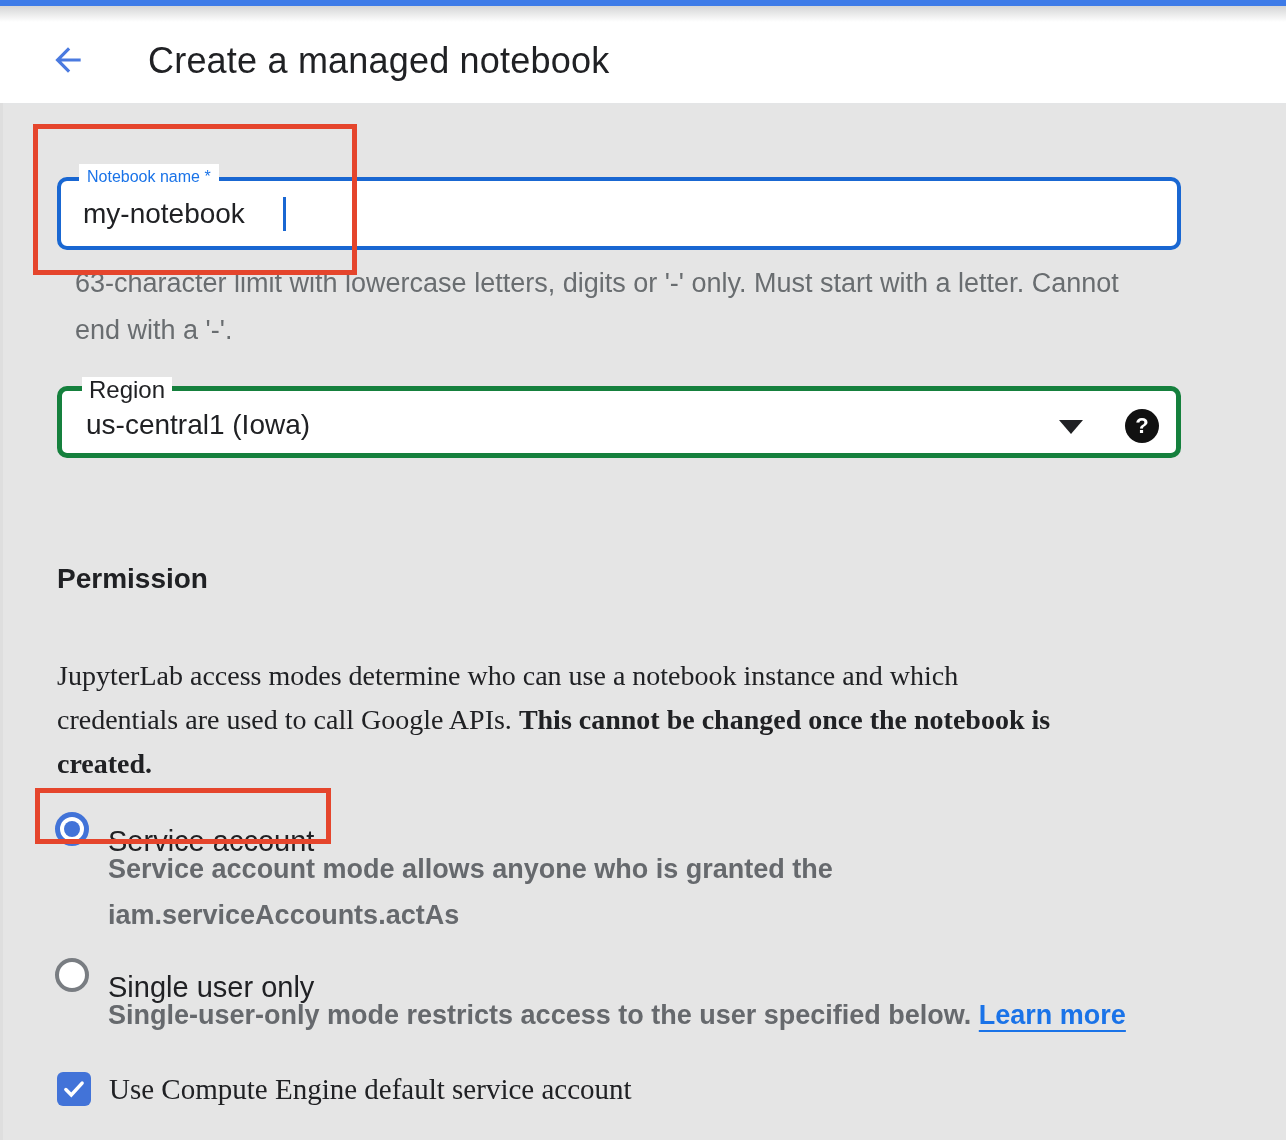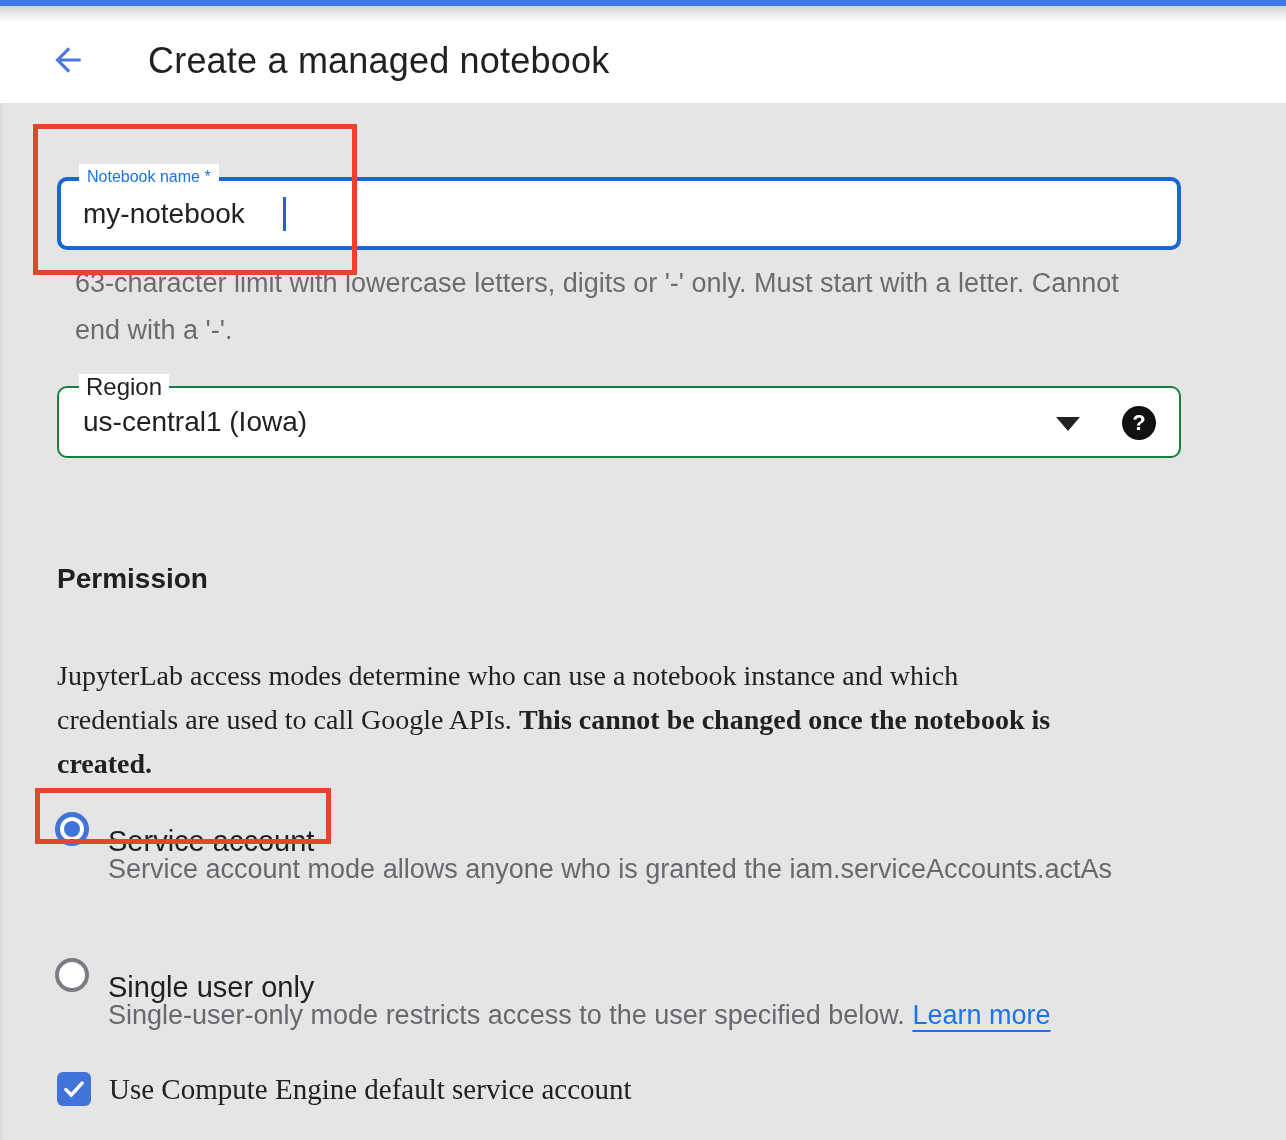--- a/index.html
+++ b/index.html
@@ -38,21 +38,21 @@
   .caret { display:inline-block; width:3px; height:34px; background:#1967d2; margin-left:2px; }
   .nb-helper {
     position:absolute; left:75px; top:260px; width:1060px;
     font-size:27px; line-height:47px; color:#696d70;
   }
   .nb-helper span { display:block; }
 
   
   .region-field {
     position:absolute; left:57px; top:386px; width:1124px; height:72px;
-    border:2px solid #15803d; border-radius:10px; background:#ffffff; cursor:pointer;
+    border:5px solid #15803d; border-radius:10px; background:#ffffff; cursor:pointer;
   }
   .region-label {
     position:absolute; left:20px; top:-14px; background:#ffffff; padding:0 7px;
     color:#202124; font-size:24px; font-weight:500; line-height:26px; white-space:nowrap;
   }
   .region-value { position:absolute; left:24px; top:0; height:68px; display:flex; align-items:center; font-size:28px; color:#202124; }
   .dd-caret {
     position:absolute; left:997px; top:29px; width:0; height:0;
     border-left:12px solid transparent; border-right:12px solid transparent; border-top:14px solid #202124;
   }
@@ -72,21 +72,21 @@
   .radio-outer {
     width:34px; height:34px; border-radius:50%; background:#ffffff; flex:none; cursor:pointer;
     display:flex; align-items:center; justify-content:center;
   }
   .radio-outer.selected { border:5px solid #4273d8; }
   .radio-outer.selected .radio-dot { width:16px; height:16px; border-radius:50%; background:#4273d8; }
   .radio-outer.unselected { border:4px solid #797d82; }
   .radio-label { margin-left:19px; font-size:29px; color:#202124; cursor:pointer;margin-top:26px; }
 
   .opt-desc { position:absolute; left:108px; width:1030px; font-size:27px; line-height:46px; color:#66696d; }
-  .opt-desc span.descline { display:block; }
+  .opt-desc span.descline { display:block;font-weight:bold; }
   .learn-more { color:#1a73e8; text-decoration:underline; text-decoration-thickness:2px; text-underline-offset:6px; cursor:pointer; }
 
   .cb-row { position:absolute; left:57px; top:1072px; display:flex; align-items:center; }
   .checkbox {
     width:34px; height:34px; border-radius:6px; background:#4273d8; flex:none; cursor:pointer;
     display:flex; align-items:center; justify-content:center;
   }
   .cb-label { margin-left:18px; font-size:29px; color:#202124; cursor:pointer;font-family:Liberation Serif, serif; }
 
   

